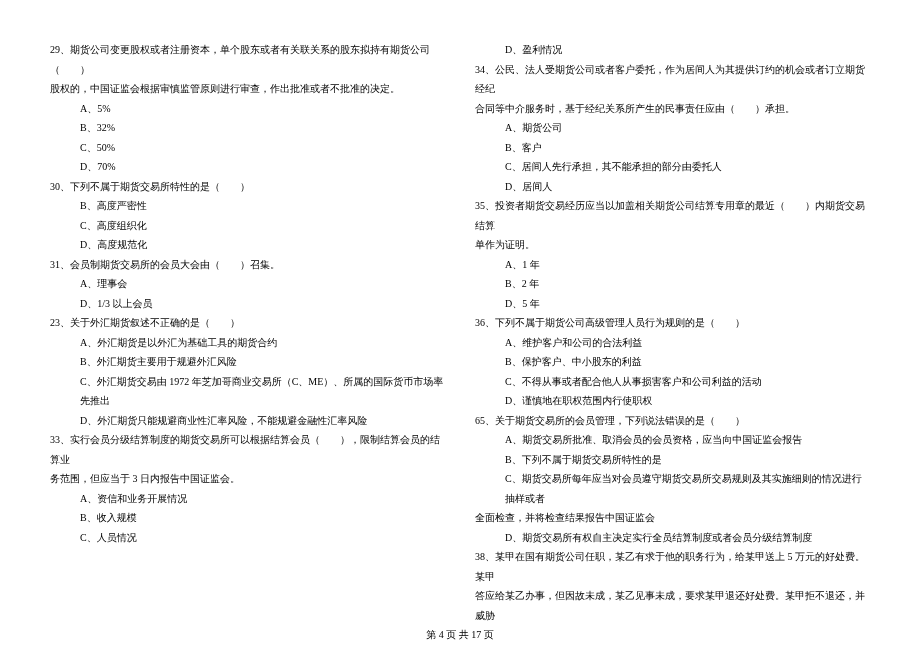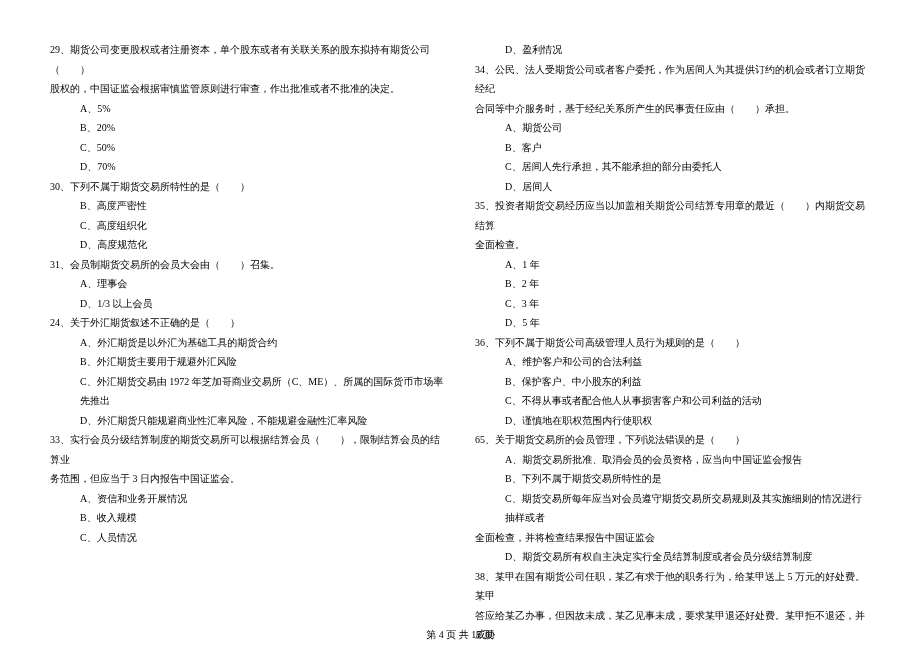--- a/index.html
+++ b/index.html
@@ -33,34 +33,34 @@
     }
   </style>
 </head>
 <body>
 
 <div class="columns">
   <div class="col">
     <span class="q-line">29、期货公司变更股权或者注册资本，单个股东或者有关联关系的股东拟持有期货公司（　　）</span>
     <span class="q-line">股权的，中国证监会根据审慎监管原则进行审查，作出批准或者不批准的决定。</span>
     <span class="opt">A、5%</span>
-    <span class="opt">B、20%</span>
+    <span class="opt">B、32%</span>
     <span class="opt">C、50%</span>
     <span class="opt">D、70%</span>
 
     <span class="q-line">30、下列不属于期货交易所特性的是（　　）</span>
     <span class="opt">B、高度严密性</span>
     <span class="opt">C、高度组织化</span>
     <span class="opt">D、高度规范化</span>
 
     <span class="q-line">31、会员制期货交易所的会员大会由（　　）召集。</span>
     <span class="opt">A、理事会</span>
     <span class="opt">D、1/3 以上会员</span>
 
-    <span class="q-line">24、关于外汇期货叙述不正确的是（　　）</span>
+    <span class="q-line">23、关于外汇期货叙述不正确的是（　　）</span>
     <span class="opt">A、外汇期货是以外汇为基础工具的期货合约</span>
     <span class="opt">B、外汇期货主要用于规避外汇风险</span>
     <span class="opt">C、外汇期货交易由 1972 年芝加哥商业交易所（C、ME）、所属的国际货币市场率先推出</span>
     <span class="opt">D、外汇期货只能规避商业性汇率风险，不能规避金融性汇率风险</span>
 
     <span class="q-line">33、实行会员分级结算制度的期货交易所可以根据结算会员（　　），限制结算会员的结算业</span>
     <span class="q-line">务范围，但应当于 3 日内报告中国证监会。</span>
     <span class="opt">A、资信和业务开展情况</span>
     <span class="opt">B、收入规模</span>
     <span class="opt">C、人员情况</span>
@@ -70,24 +70,23 @@
     <span class="opt">D、盈利情况</span>
 
     <span class="q-line">34、公民、法人受期货公司或者客户委托，作为居间人为其提供订约的机会或者订立期货经纪</span>
     <span class="q-line">合同等中介服务时，基于经纪关系所产生的民事责任应由（　　）承担。</span>
     <span class="opt">A、期货公司</span>
     <span class="opt">B、客户</span>
     <span class="opt">C、居间人先行承担，其不能承担的部分由委托人</span>
     <span class="opt">D、居间人</span>
 
     <span class="q-line">35、投资者期货交易经历应当以加盖相关期货公司结算专用章的最近（　　）内期货交易结算</span>
-    <span class="q-line">全面检查。</span>
+    <span class="q-line">单作为证明。</span>
     <span class="opt">A、1 年</span>
     <span class="opt">B、2 年</span>
-    <span class="opt">C、3 年</span>
     <span class="opt">D、5 年</span>
 
     <span class="q-line">36、下列不属于期货公司高级管理人员行为规则的是（　　）</span>
     <span class="opt">A、维护客户和公司的合法利益</span>
     <span class="opt">B、保护客户、中小股东的利益</span>
     <span class="opt">C、不得从事或者配合他人从事损害客户和公司利益的活动</span>
     <span class="opt">D、谨慎地在职权范围内行使职权</span>
 
     <span class="q-line">65、关于期货交易所的会员管理，下列说法错误的是（　　）</span>
     <span class="opt">A、期货交易所批准、取消会员的会员资格，应当向中国证监会报告</span>

